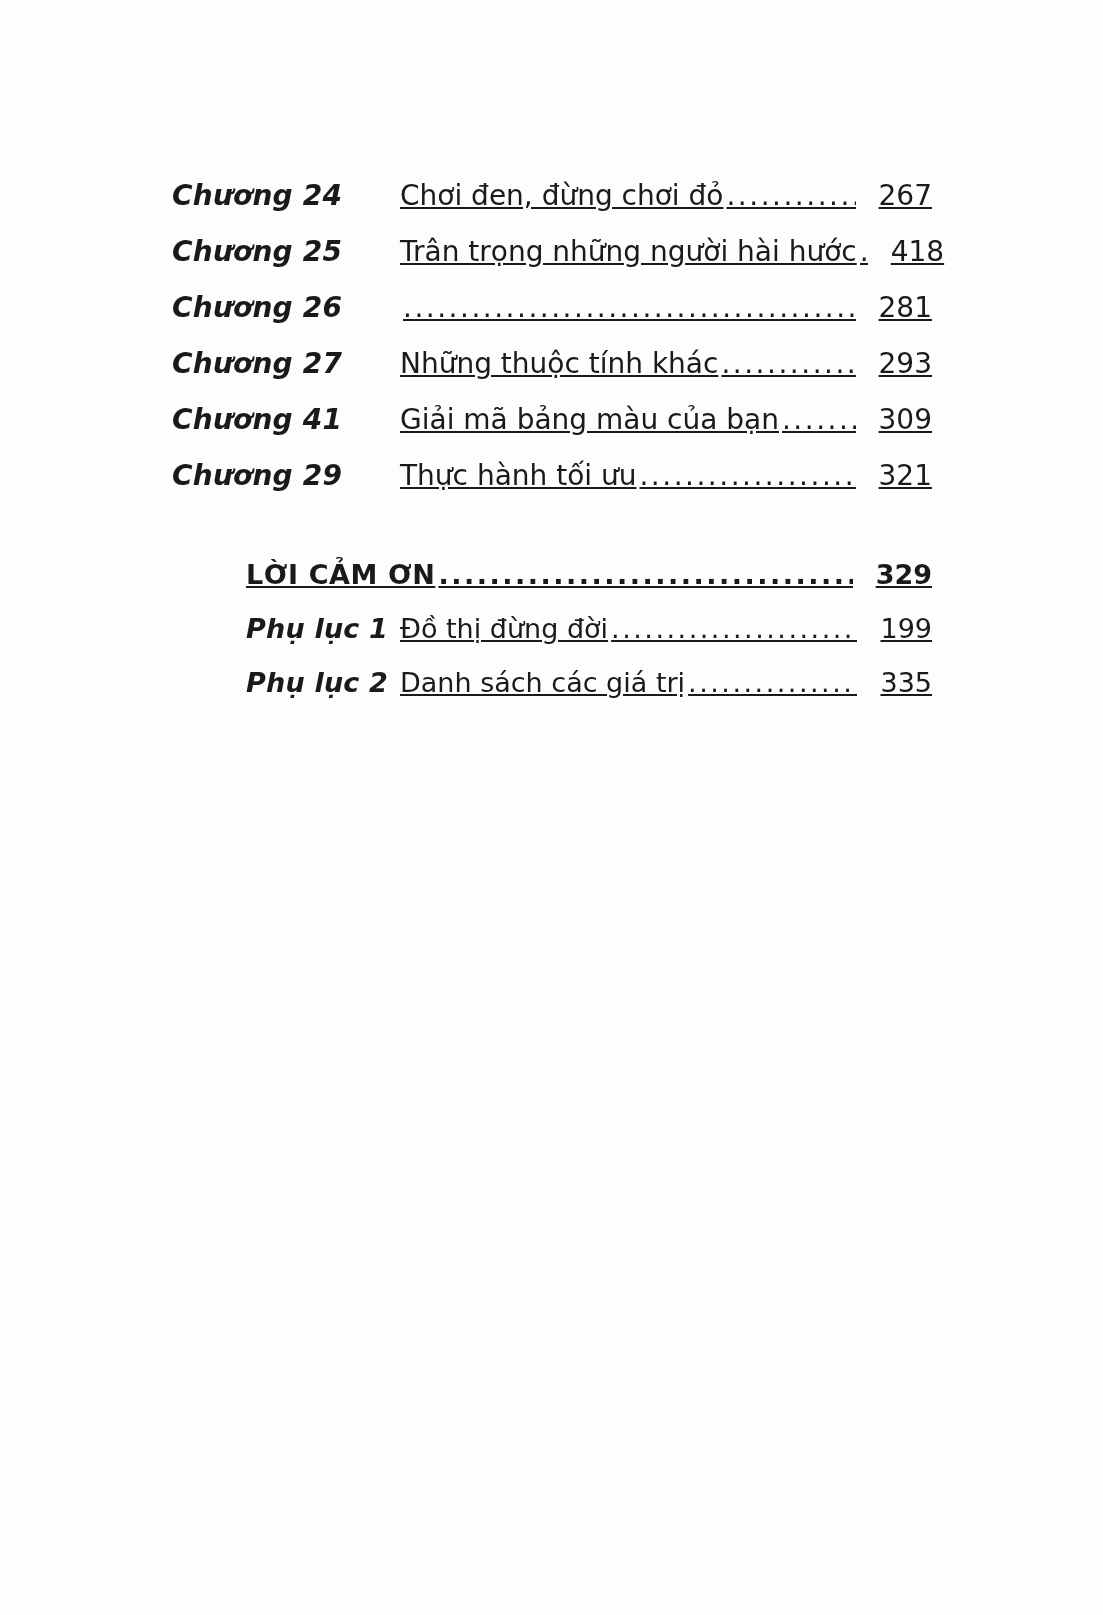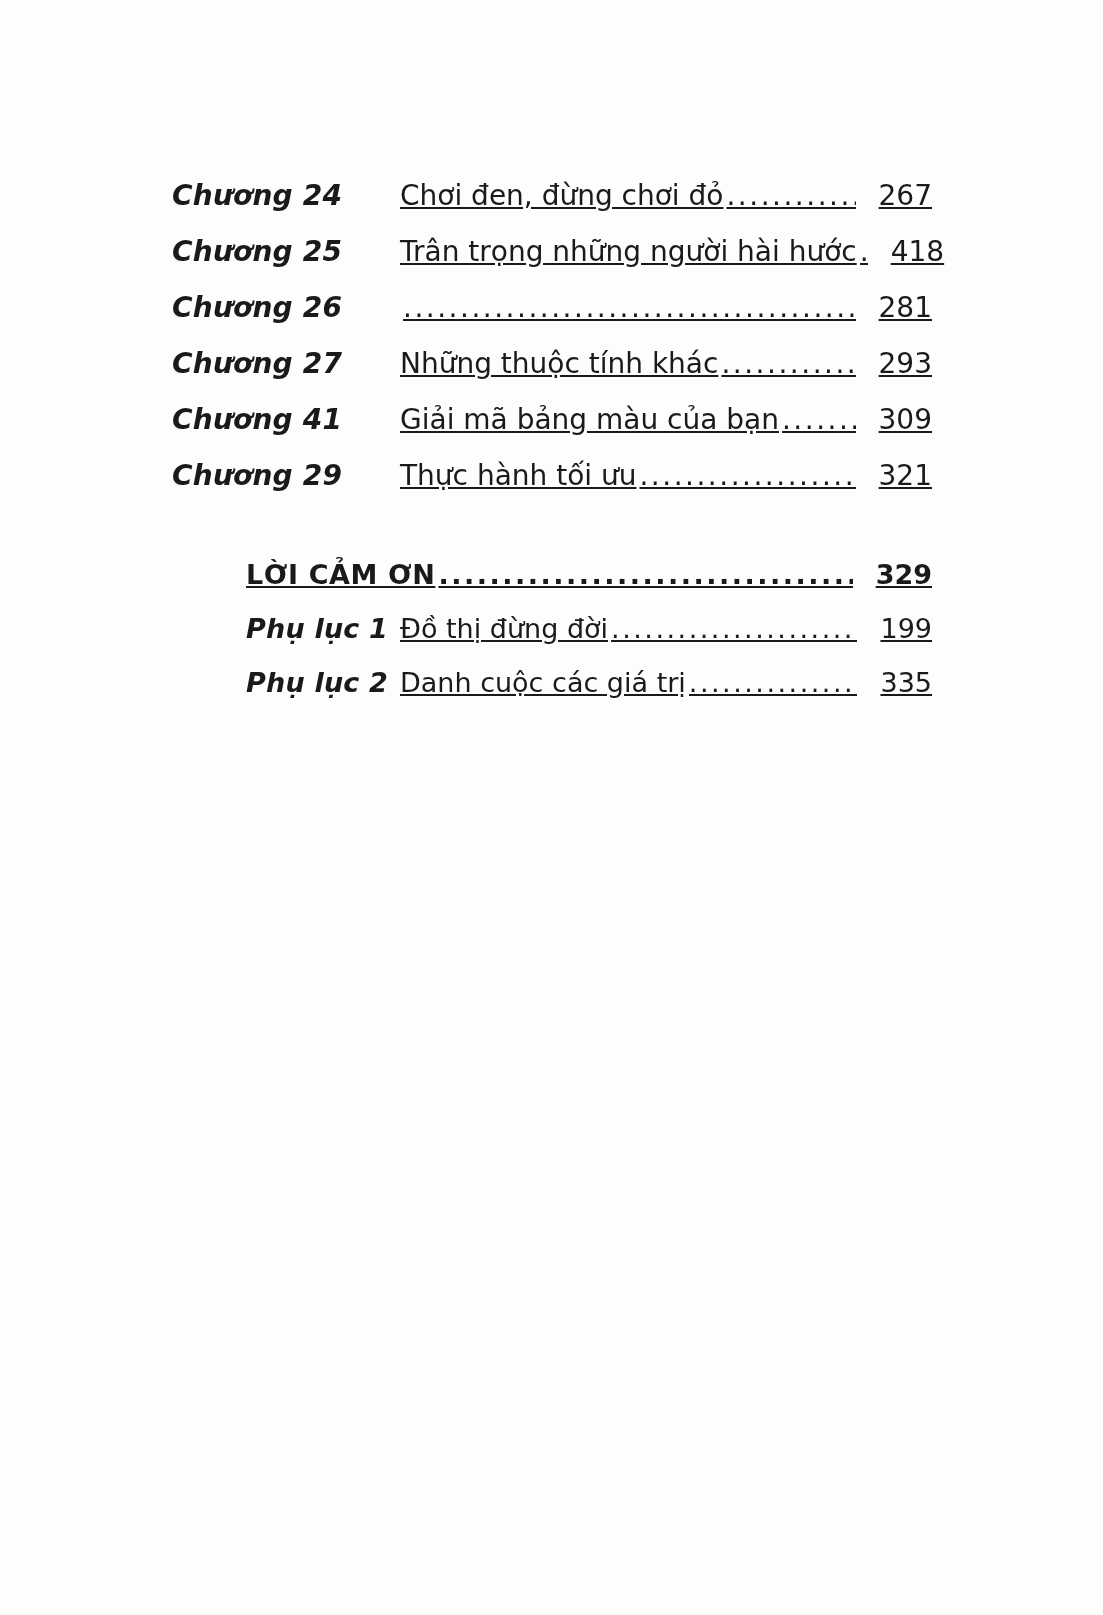--- a/index.html
+++ b/index.html
@@ -180,21 +180,21 @@
           <span class="entry-title">Đồ thị đừng đời</span>
           <span class="leader"></span>
           <span class="page-num">199</span>
         </span>
       </div>
 
       <div class="back-row">
         <span class="back-indent"></span>
         <span class="chapter-label">Phụ lục 2</span>
         <span class="entry">
-          <span class="entry-title">Danh cuộc các giá trị</span>
+          <span class="entry-title">Danh sách các giá trị</span>
           <span class="leader"></span>
           <span class="page-num">335</span>
         </span>
       </div>
     </div>
 
   </div>
 </div>
 
 </body></html>

